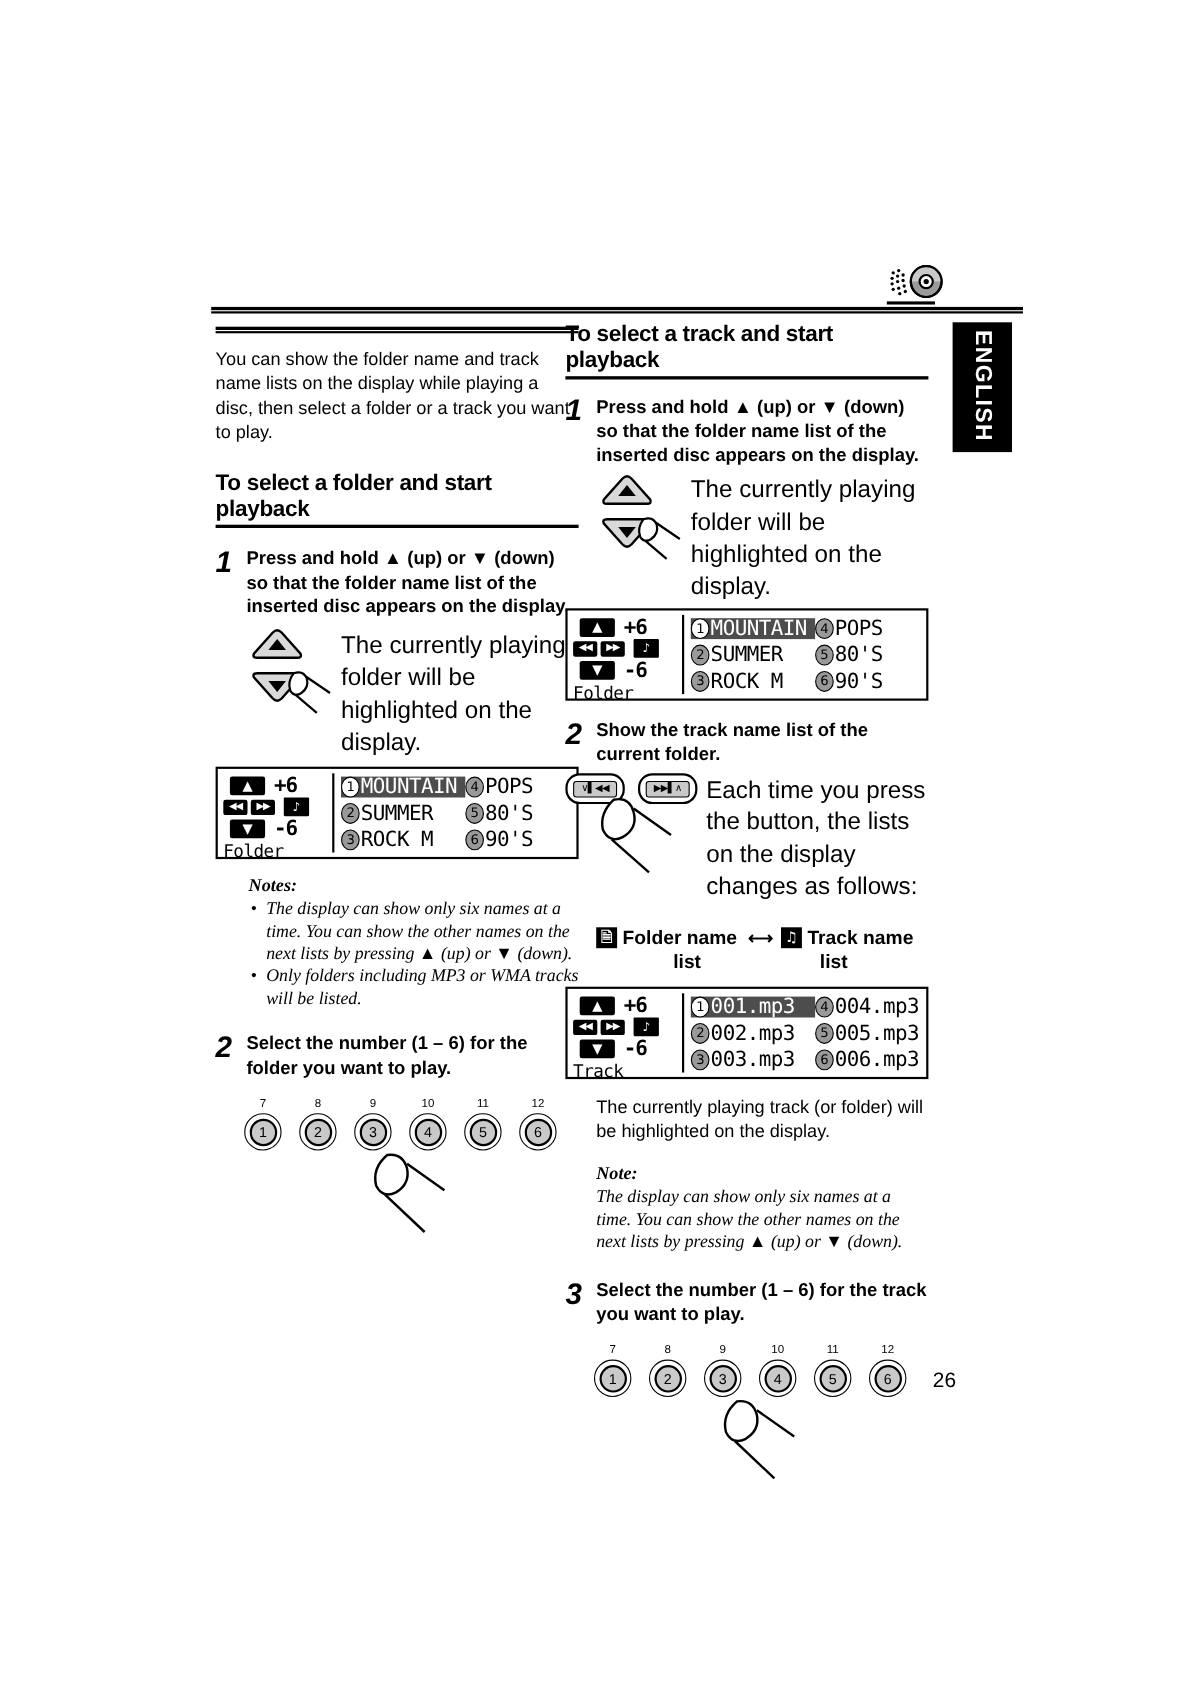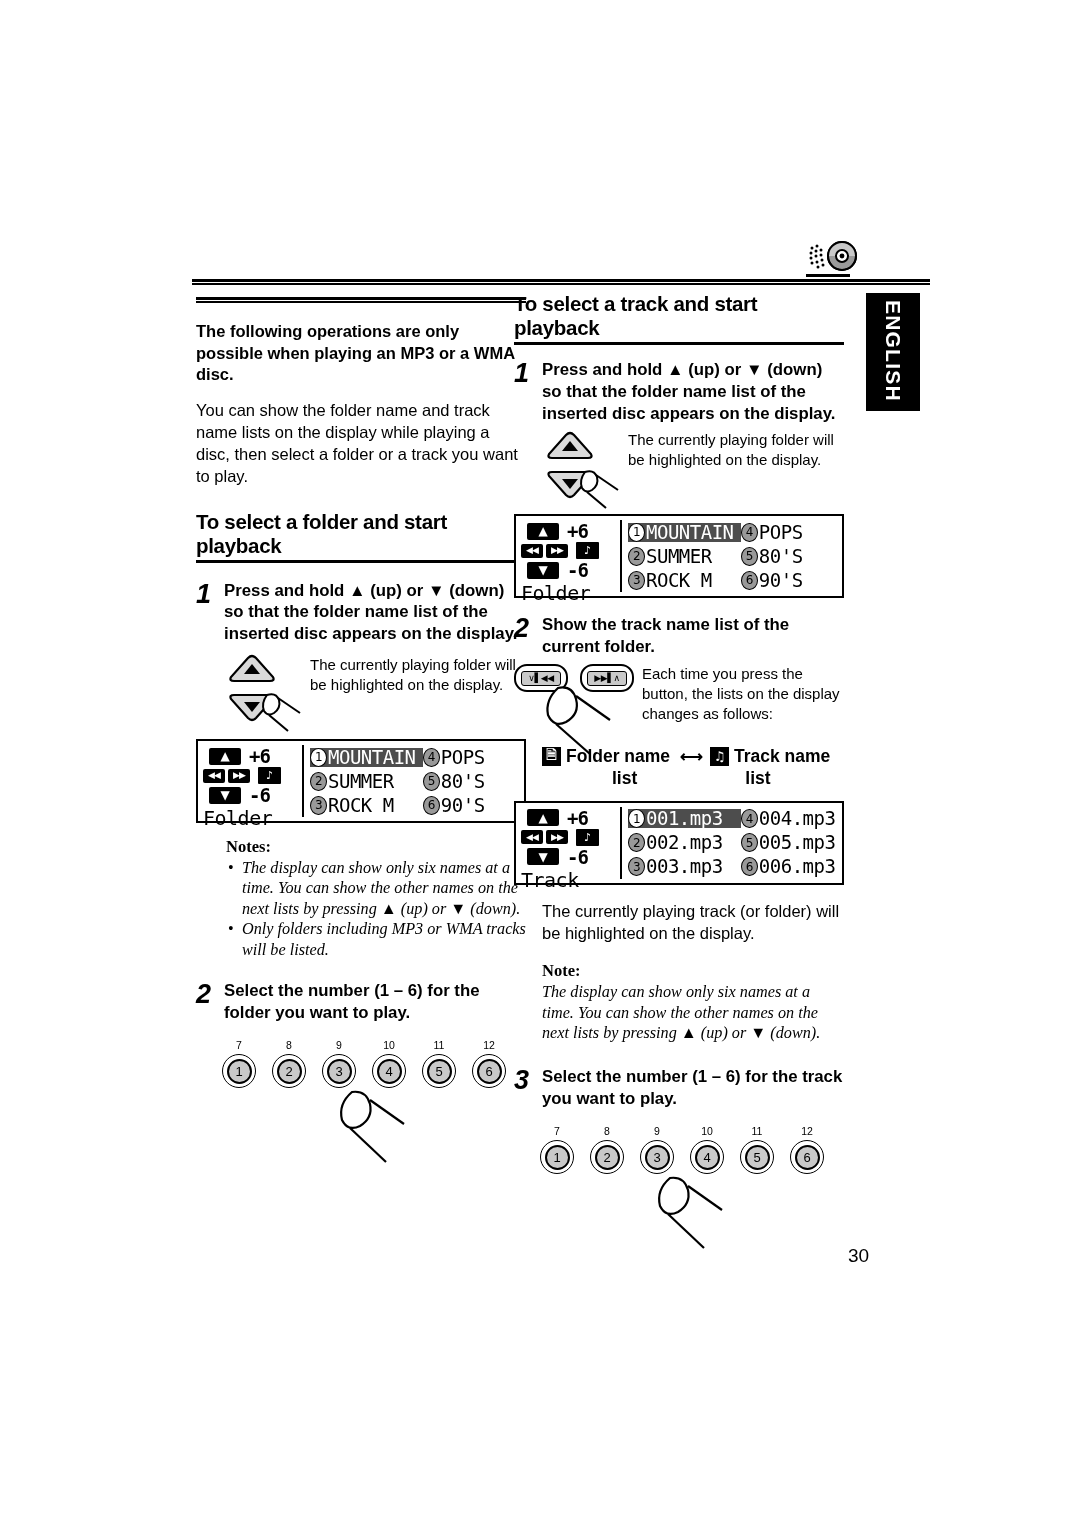--- a/index.html
+++ b/index.html
@@ -131,27 +131,28 @@
     padding-top: 1px;
   }
   .step-text {
     font-size: 16.8px;
     font-weight: bold;
     line-height: 1.3;
     flex: 1 1 auto;
   }
 
   .indent-note {
-    font-size: 15px;
+    font-size: 22px;
     line-height: 1.33;
   }
 
   .notes-head {
     font-size: 16.5px;
     font-weight: bold;
+    font-style: italic;
     font-family: "Liberation Serif", serif;
     margin: 0 0 1px 0;
   }
   ul.notes {
     margin: 0;
     padding: 0;
     list-style: none;
   }
   ul.notes li {
     font-family: "Liberation Serif", serif;
@@ -234,21 +235,21 @@
     font-size: 9px;
     letter-spacing: -1px;
   }
   .chip-ft {
     width: 23px; height: 17px;
     margin-left: 5px;
     font-size: 11px;
     border-radius: 1px;
   }
   .lcd-mode {
-    font-size: 20px;
+    font-size: 16px;
     letter-spacing: -0.5px;
     font-family: "DejaVu Sans Mono", monospace;
     line-height: 1;
     padding-top: 2px;
   }
 
   .lcd-right {
     flex: 1 1 auto;
     padding-left: 6px;
     display: flex;
@@ -427,21 +428,20 @@
   <div class="top-rule"></div>
 
   <div class="english-tab">
     <span>ENGLISH</span>
   </div>
 
   <div class="col-left">
 
     <div class="title-rule"></div>
 
-    <p class="bold-lead" style="margin-top:18px;">The following operations are only possible when playing an MP3 or a WMA disc.</p>
 
     <p class="body" style="margin-top:14px;">You can show the folder name and track name lists on the display while playing a disc, then select a folder or a track you want to play.</p>
 
     <div style="margin-top:22px;">
       <h2 class="sub-title">To select a folder and start playback</h2>
     </div>
 
     <div class="step" style="margin-top:17px;">
       <div class="step-num">1</div>
       <div class="step-text">Press and hold ▲ (up) or ▼ (down) so that the folder name list of the inserted disc appears on the display.</div>
@@ -794,14 +794,14 @@
           </div>
       </div>
       <svg class="hand" style="left:112px; top:46px;" width="110" height="90" viewBox="0 0 110 90">
         <path d="M26 6 Q40 4 44 18 Q47 32 34 40 Q22 46 16 34 Q12 18 26 6 Z" fill="#fff" stroke="#000" stroke-width="2.2"></path>
         <path d="M44 14 L78 38" stroke="#000" stroke-width="2.2" fill="none"></path>
         <path d="M24 42 L60 76" stroke="#000" stroke-width="2.2" fill="none"></path>
       </svg>
     </div>
   </div>
 
-  <div class="page-num">30</div>
+  <div class="page-num">26</div>
 </div>
 
 </body></html>

